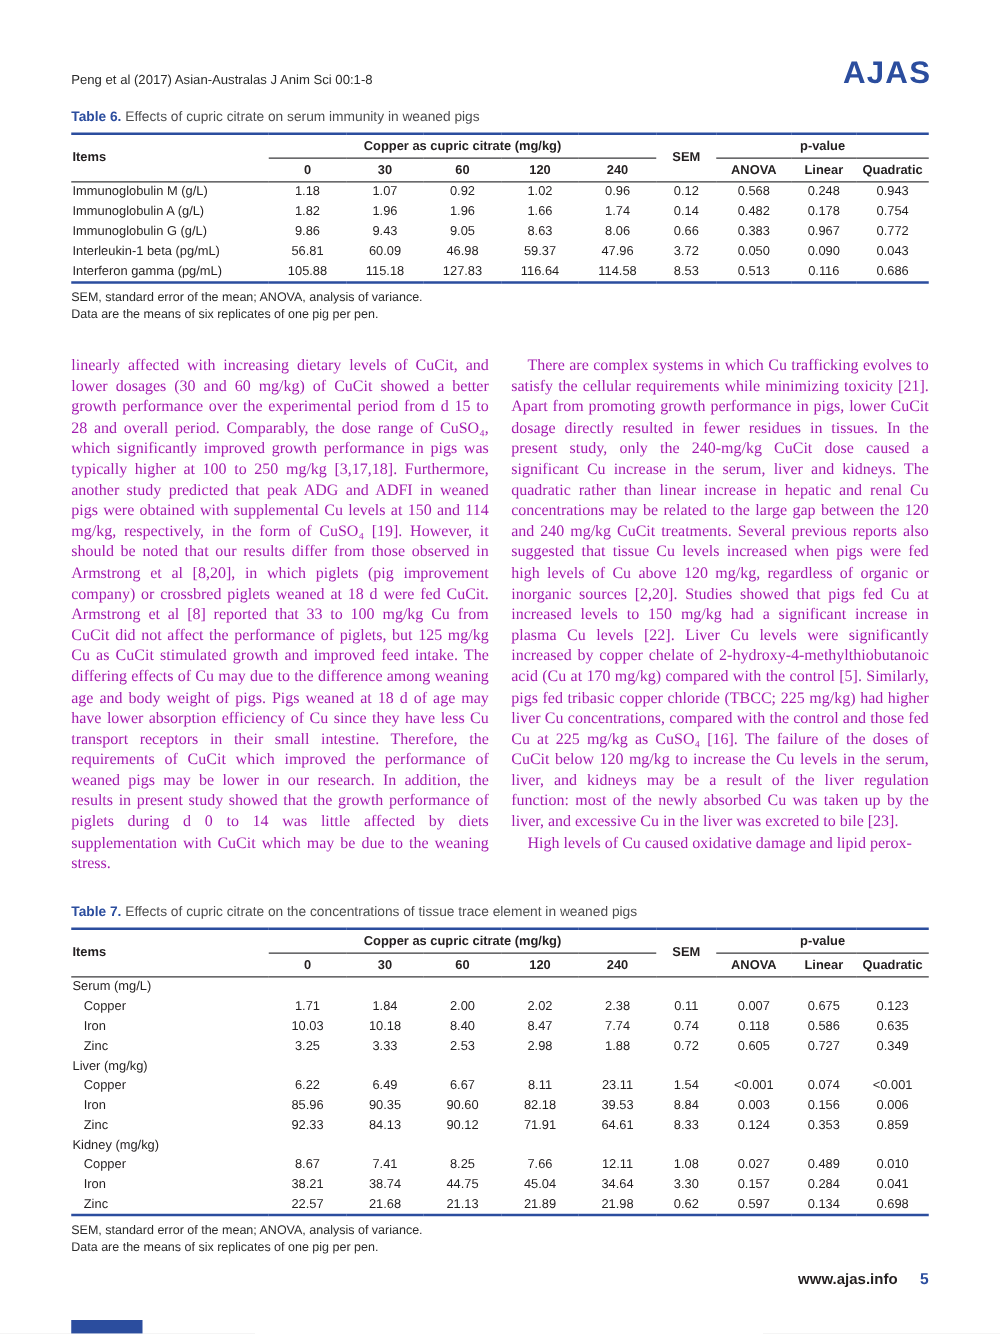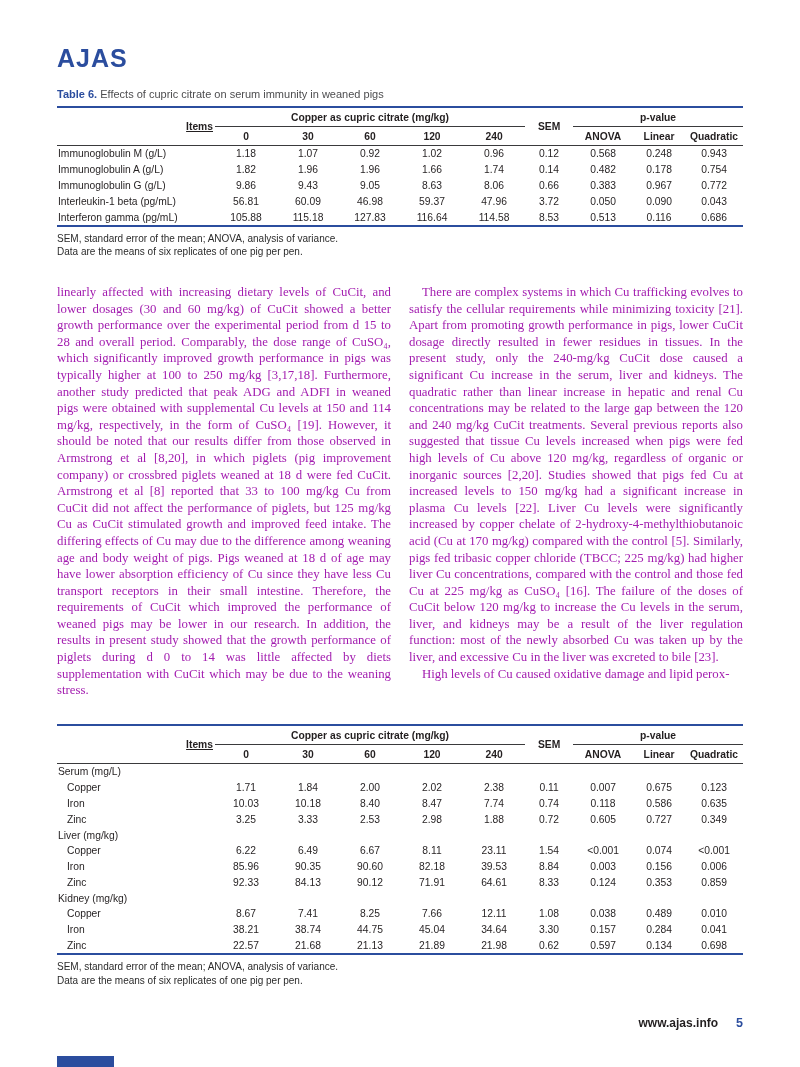--- a/index.html
+++ b/index.html
@@ -23,21 +23,21 @@
   .t7 { top:724px; }
   .caption { font-size:11px; color:#4d4d4f; margin-bottom:6px; }
   .caption b { color:#2b4d9e; font-weight:bold; }
 
   table.dt {
     width:100%; border-collapse:collapse; table-layout:fixed;
     font-size:10.3px; color:#231f20;
     border-top:2px solid #2b4d9e; border-bottom:2px solid #2b4d9e;
   }
   table.dt th { font-weight:bold; text-align:center; padding:3.5px 2px; vertical-align:middle; }
-  table.dt th.items { text-align:right; padding-left:1px;text-decoration:underline; }
+  table.dt th.items { text-align:left; padding-left:1px; }
   table.dt thead th.grp { border-bottom:1px solid #3a3a3c; }
   table.dt thead tr:nth-child(2) th,
   table.dt thead th[rowspan] { border-bottom:1px solid #3a3a3c; }
   table.dt td { padding:2.4px 2px; text-align:center; }
   table.dt td.item { text-align:left; padding-left:1px;margin-top:21px; }
   table.dt td.item.ind { padding-left:10px; }
   table.dt td.sec { text-align:left; padding-left:1px; }
   .foot { font-size:10px; color:#2b2b2b; line-height:13.5px; margin-top:5px; }
 
   
@@ -62,20 +62,21 @@
     position:absolute; left:57px; top:1056px; width:57px; height:11px;
     background:#2b4d9e;
   }
 </style>
 </head>
 <body>
 
 <div class="page">
 
   <div class="header">
+    <span class="citation">Peng et al (2017) Asian-Australas J Anim Sci 00:1-8</span>
     <span class="logo">AJAS</span>
   </div>
 
   <section class="tblock t6">
     <p class="caption"><b>Table 6.</b> <span>Effects of cupric citrate on serum immunity in weaned pigs</span></p>
     <table class="dt">
       <colgroup>
         <col style="width:158px">
           <col style="width:62px">
           <col style="width:62px">
@@ -178,20 +179,21 @@
     <div class="col">
       <p>linearly affected with increasing dietary levels of CuCit, and lower dosages (30 and 60 mg/kg) of CuCit showed a better growth performance over the experimental period from d 15 to 28 and overall period. Comparably, the dose range of CuSO₄, which significantly improved growth performance in pigs was typically higher at 100 to 250 mg/kg [3,17,18]. Furthermore, another study predicted that peak ADG and ADFI in weaned pigs were obtained with supplemental Cu levels at 150 and 114 mg/kg, respectively, in the form of CuSO₄ [19]. However, it should be noted that our results differ from those observed in Armstrong et al [8,20], in which piglets (pig improvement company) or crossbred piglets weaned at 18 d were fed CuCit. Armstrong et al [8] reported that 33 to 100 mg/kg Cu from CuCit did not affect the performance of piglets, but 125 mg/kg Cu as CuCit stimulated growth and improved feed intake. The differing effects of Cu may due to the difference among weaning age and body weight of pigs. Pigs weaned at 18 d of age may have lower absorption efficiency of Cu since they have less Cu transport receptors in their small intestine. Therefore, the requirements of CuCit which improved the performance of weaned pigs may be lower in our research. In addition, the results in present study showed that the growth performance of piglets during d 0 to 14 was little affected by diets supplementation with CuCit which may be due to the weaning stress.</p>
     </div>
     <div class="col">
       <p class="ind">There are complex systems in which Cu trafficking evolves to satisfy the cellular requirements while minimizing toxicity [21]. Apart from promoting growth performance in pigs, lower CuCit dosage directly resulted in fewer residues in tissues. In the present study, only the 240-mg/kg CuCit dose caused a significant Cu increase in the serum, liver and kidneys. The quadratic rather than linear increase in hepatic and renal Cu concentrations may be related to the large gap between the 120 and 240 mg/kg CuCit treatments. Several previous reports also suggested that tissue Cu levels increased when pigs were fed high levels of Cu above 120 mg/kg, regardless of organic or inorganic sources [2,20]. Studies showed that pigs fed Cu at increased levels to 150 mg/kg had a significant increase in plasma Cu levels [22]. Liver Cu levels were significantly increased by copper chelate of 2-hydroxy-4-methylthiobutanoic acid (Cu at 170 mg/kg) compared with the control [5]. Similarly, pigs fed tribasic copper chloride (TBCC; 225 mg/kg) had higher liver Cu concentrations, compared with the control and those fed Cu at 225 mg/kg as CuSO₄ [16]. The failure of the doses of CuCit below 120 mg/kg to increase the Cu levels in the serum, liver, and kidneys may be a result of the liver regulation function: most of the newly absorbed Cu was taken up by the liver, and excessive Cu in the liver was excreted to bile [23].</p>
       <p class="ind">High levels of Cu caused oxidative damage and lipid perox-</p>
     </div>
   </section>
 
   <section class="tblock t7">
+    <p class="caption"><b>Table 7.</b> <span>Effects of cupric citrate on the concentrations of tissue trace element in weaned pigs</span></p>
     <table class="dt">
       <colgroup>
         <col style="width:158px">
           <col style="width:62px">
           <col style="width:62px">
           <col style="width:62px">
           <col style="width:62px">
           <col style="width:62px">
         <col style="width:48px">
           <col style="width:60px">
@@ -299,21 +301,21 @@
             <td colspan="10" class="sec">Kidney (mg/kg)</td>
           </tr>
           <tr>
             <td class="item ind">Copper</td>
             <td>8.67</td>
             <td>7.41</td>
             <td>8.25</td>
             <td>7.66</td>
             <td>12.11</td>
             <td>1.08</td>
-            <td>0.038</td>
+            <td>0.027</td>
             <td>0.489</td>
             <td>0.010</td>
           </tr>
           <tr>
             <td class="item ind">Iron</td>
             <td>38.21</td>
             <td>38.74</td>
             <td>44.75</td>
             <td>45.04</td>
             <td>34.64</td>

